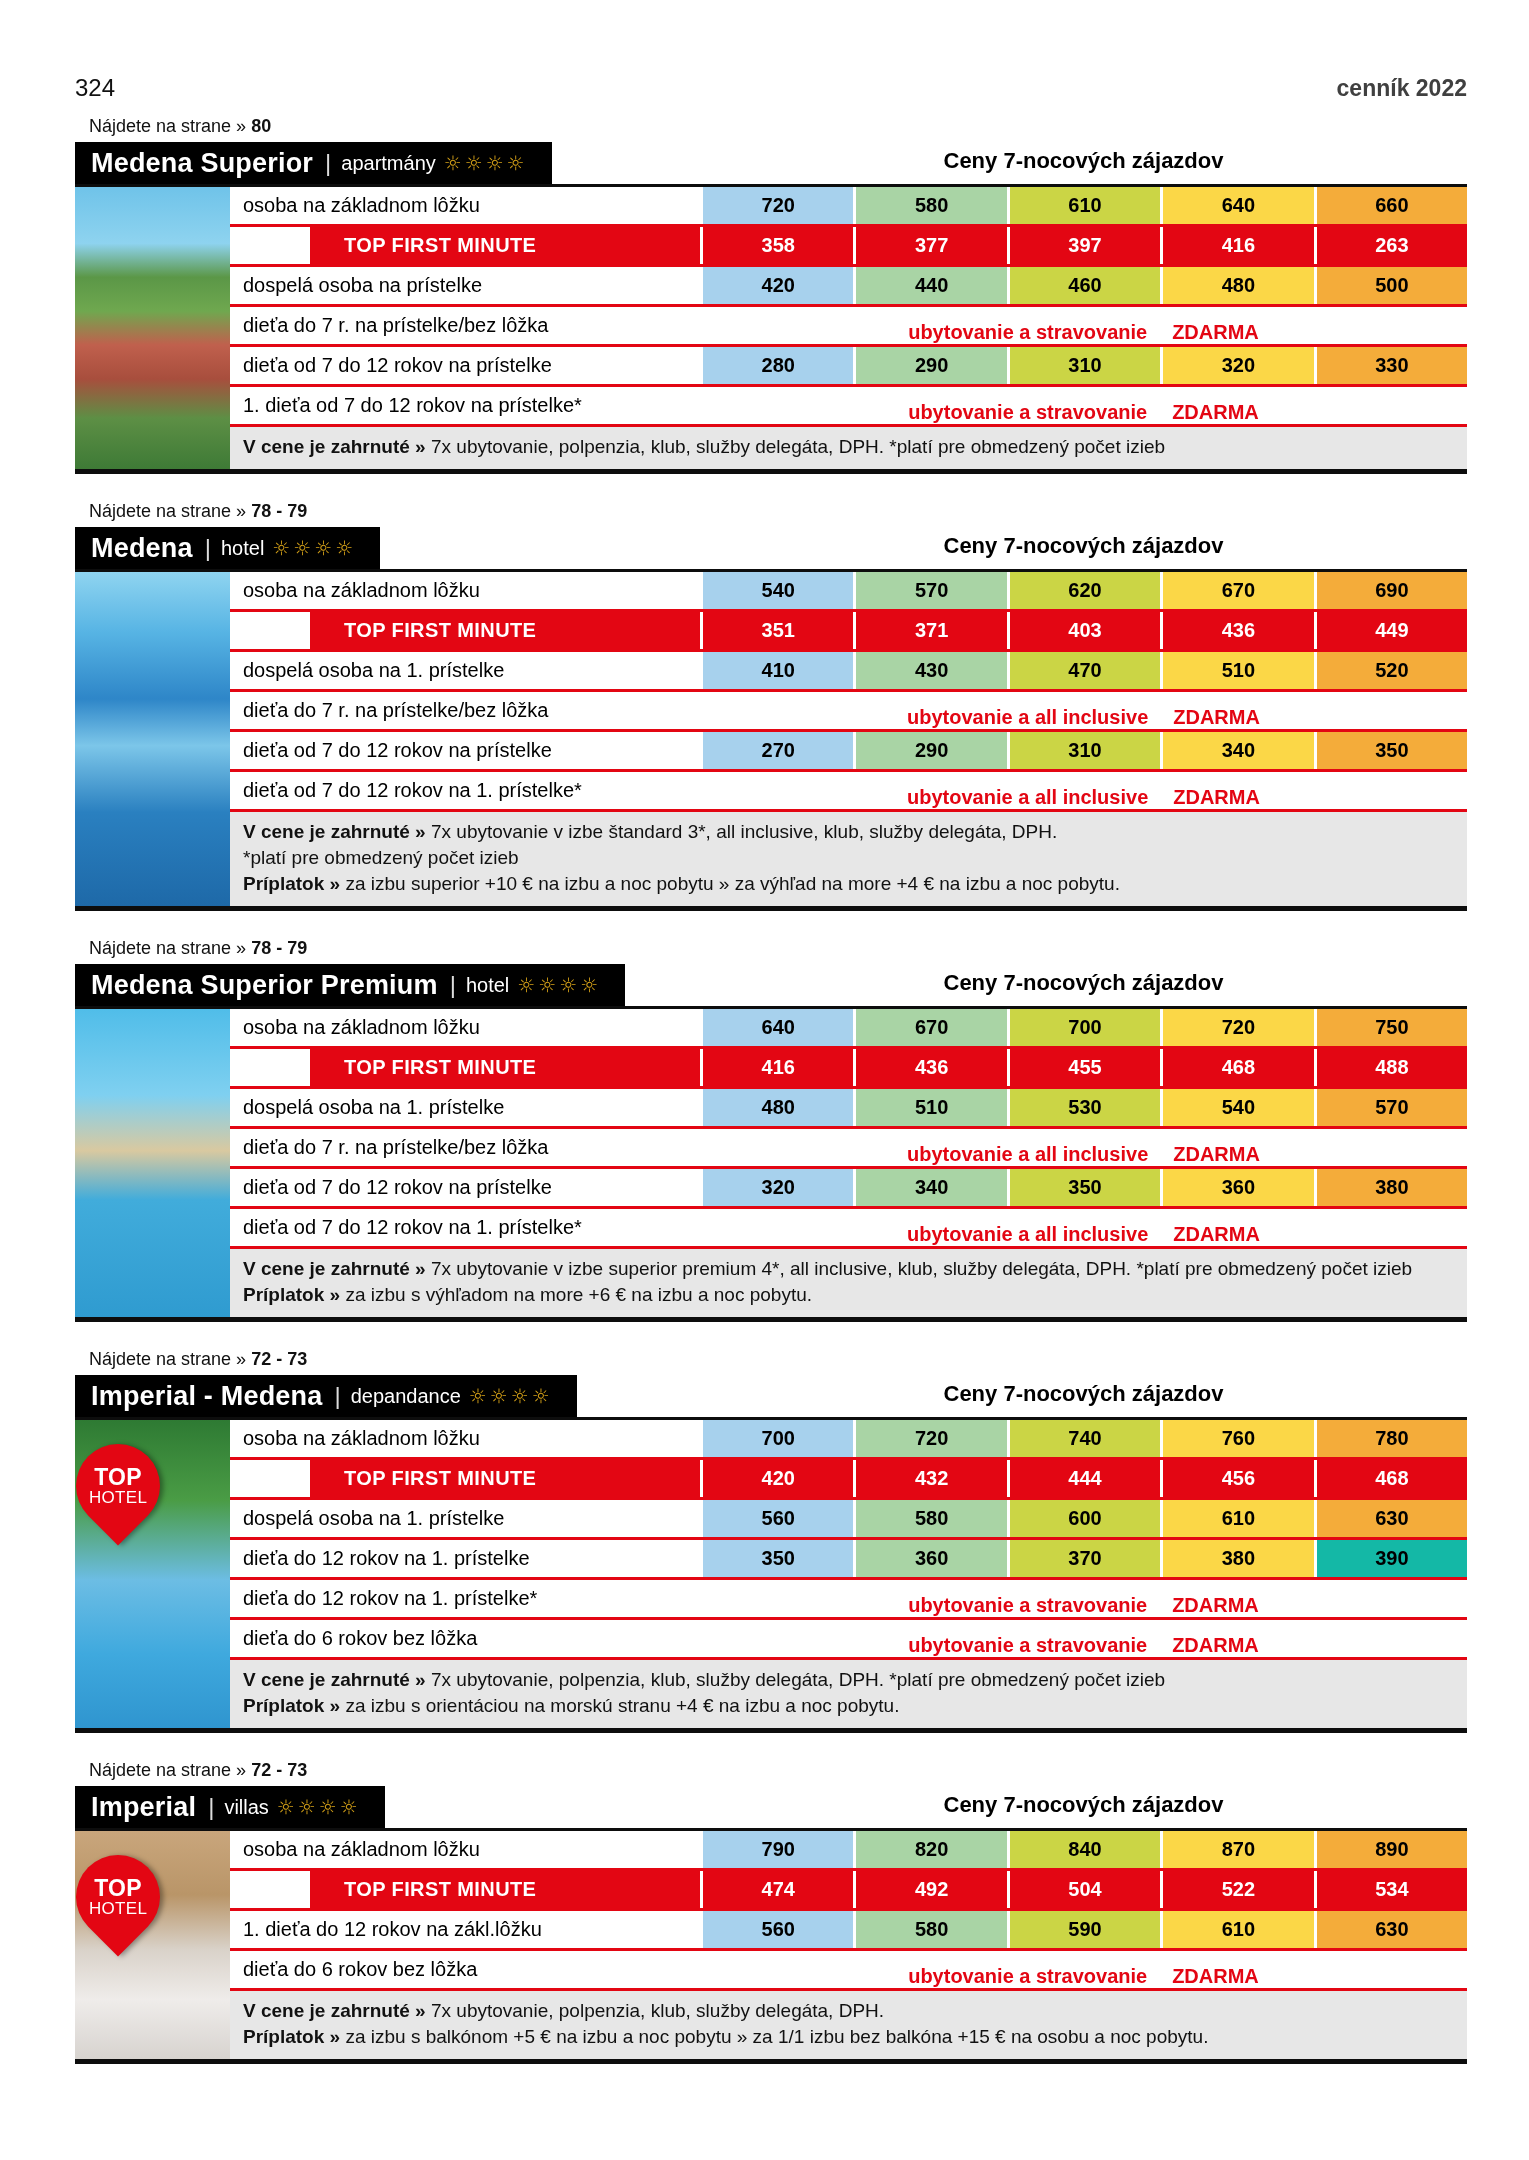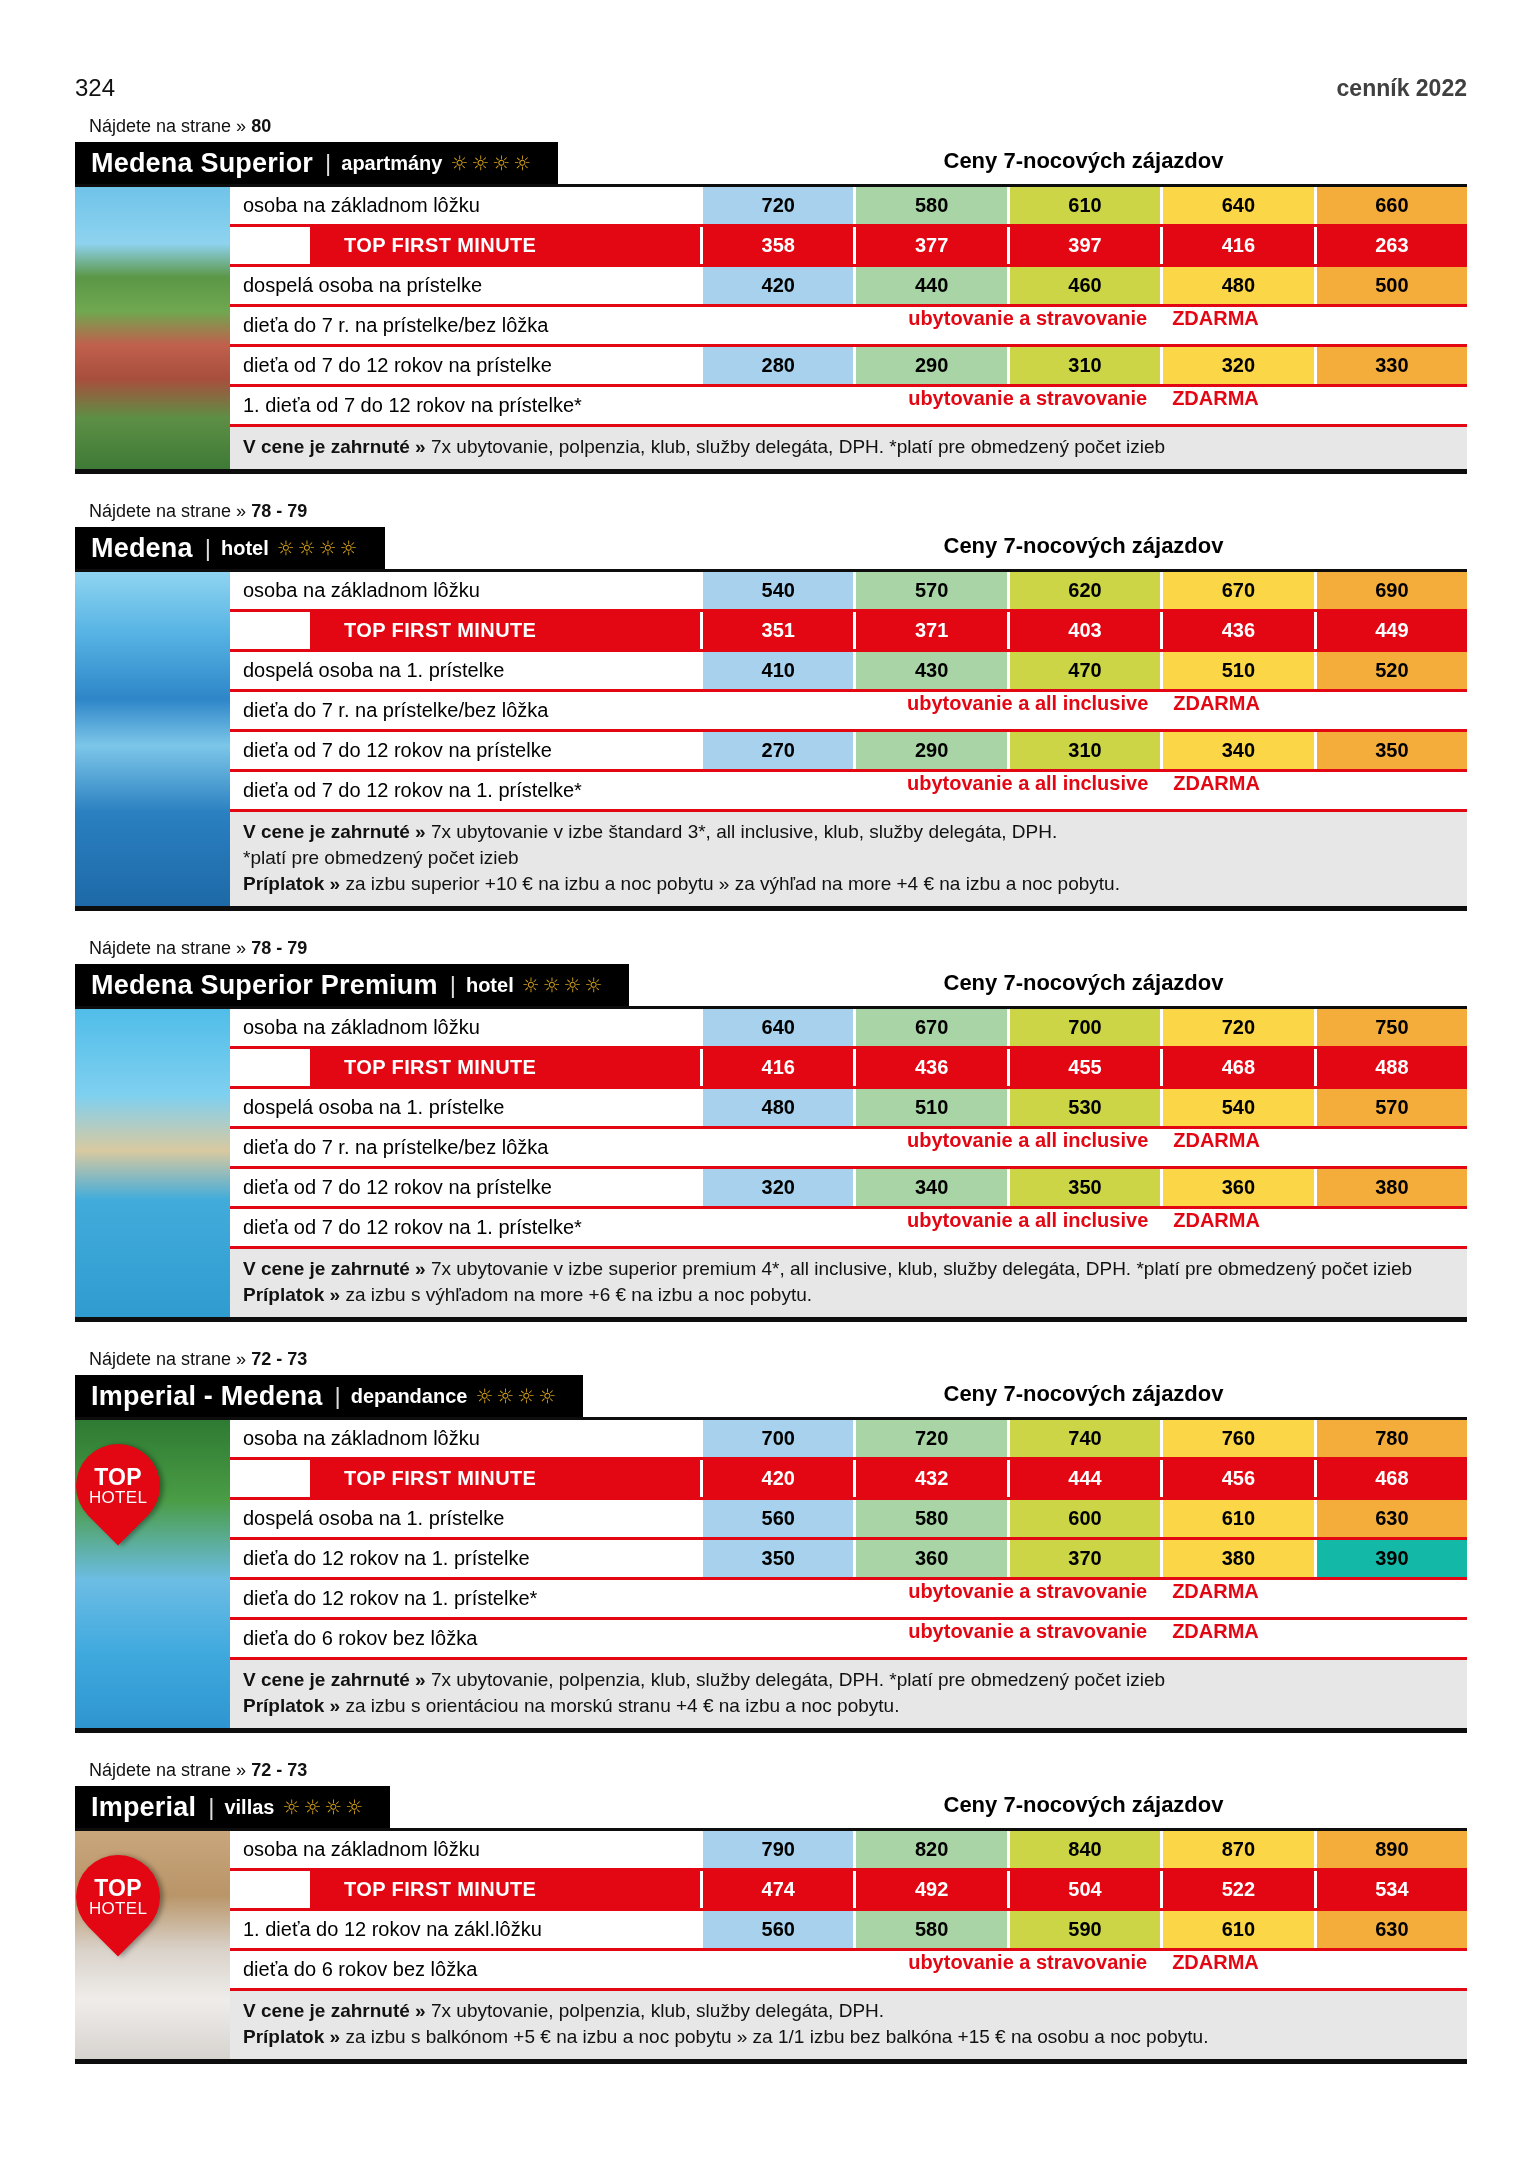--- a/index.html
+++ b/index.html
@@ -18,41 +18,41 @@
   .find-line { font-size:18px; color:#111; margin:0 0 5px 14px; }
   .find-line b { font-weight:700; }
 
   .block-head { position:relative; height:42px; }
   .name-bar {
     position:absolute; left:0; bottom:0; height:42px; background:#000; color:#fff;
     display:inline-flex; align-items:center; padding:0 24px 0 16px; white-space:nowrap;
   }
   .hname { font-size:27px; font-weight:800; letter-spacing:.2px; }
   .hsep  { font-size:24px; font-weight:300; color:#ddd; margin:0 10px 0 12px; }
-  .hcat  { font-size:20px; font-weight:700; }
+  .hcat  { font-size:20px; font-weight:400; }
   .suns  { font-family:"DejaVu Sans", sans-serif; color:var(--gold,#d4a017); font-size:20px; letter-spacing:3px; margin-left:8px; line-height:1; }
   .price-head { position:absolute; left:625px; width:767px; bottom:10px; text-align:center; font-size:22px; font-weight:700; }
 
   .tbl { display:flex; border-top:3px solid #0d0d0d; border-bottom:5px solid #0d0d0d; }
   .photo { flex:0 0 155px; position:relative; }
   .rows { flex:1 1 auto; display:flex; flex-direction:column; background:#fff; }
 
   .row { display:flex; height:40px; border-bottom:3px solid var(--red,#e30613); background:#fff; }
   .row:last-of-type { border-bottom-width:3px; }
   .lbl { flex:0 0 470px; display:flex; align-items:center; padding-left:13px; font-size:20px; }
   .cell { flex:1 1 0; display:flex; align-items:center; justify-content:center;
           font-size:20px; font-weight:700; border-left:3px solid #fff; }
 
   .tfm-lbl { padding:0; }
   .notch { width:80px; height:100%; background:#fff; flex:0 0 80px; }
   .tfm-bar { flex:1; height:100%; background:var(--red,#e30613); color:#fff; display:flex; align-items:center;
              padding-left:34px; font-size:20px; font-weight:800; letter-spacing:.4px; }
   .row.tfm .cell { background:var(--red,#e30613) !important; color:#fff; }
 
-  .free-span { flex:1; display:flex; align-items:flex-start; justify-content:center; gap:25px;
+  .free-span { flex:1; display:flex; align-items:flex-end; justify-content:center; gap:25px;
                color:var(--red,#e30613); font-size:20px; }
   .free-text { font-weight:700; }
   .free-strong { font-weight:900; }
 
   .tfooter { background:var(--gray,#e7e7e7); padding:7px 16px 9px 13px; }
   .fline { font-size:19px; line-height:26px; color:#111; }
   .fline b { font-weight:800; }
 
   .badge { position:absolute; top:24px; left:1px; width:84px; height:84px;
            background:var(--red,#e30613); border-radius:50% 50% 50% 0;

